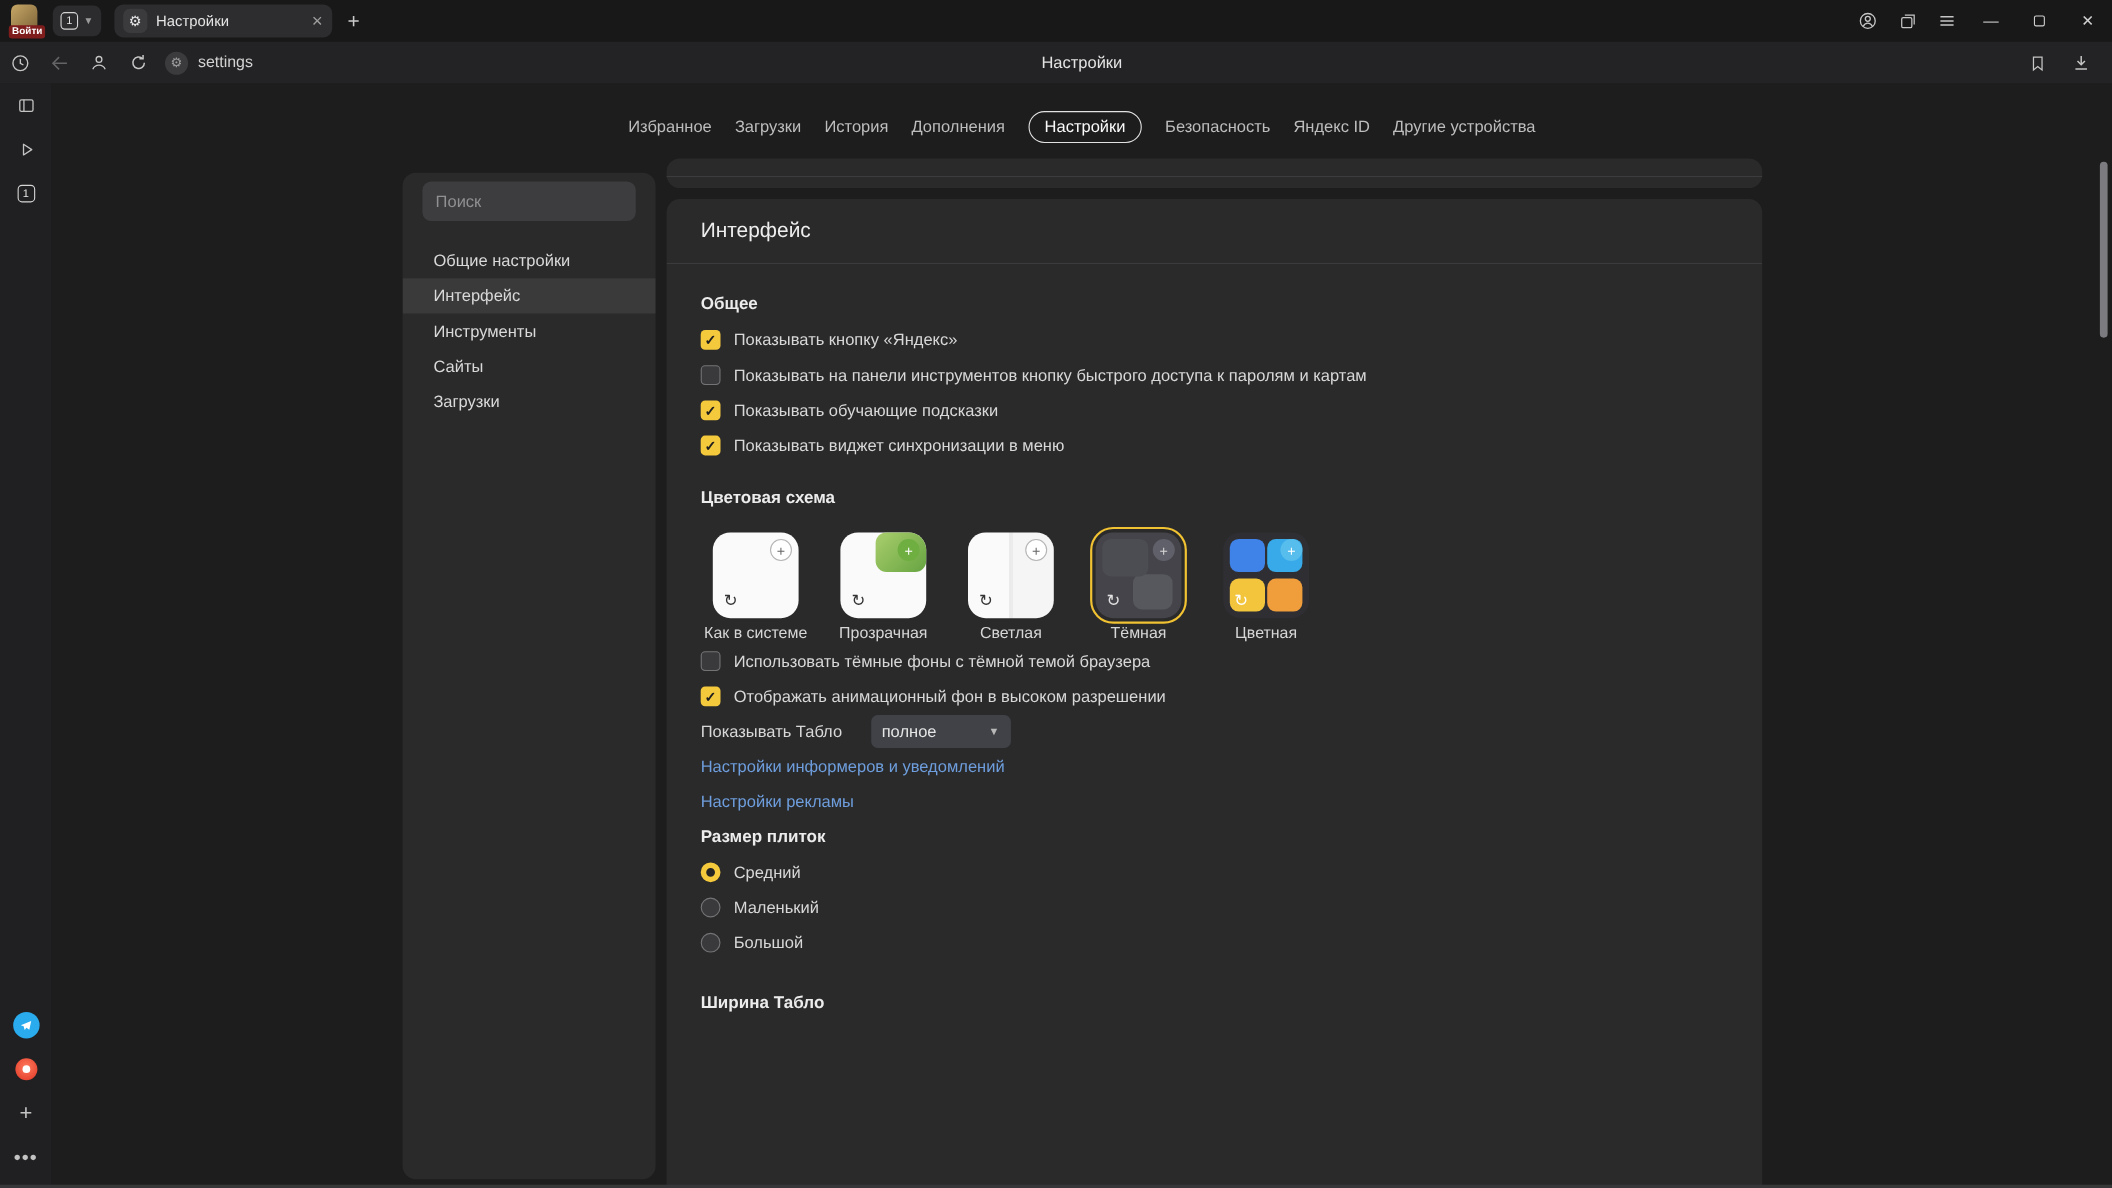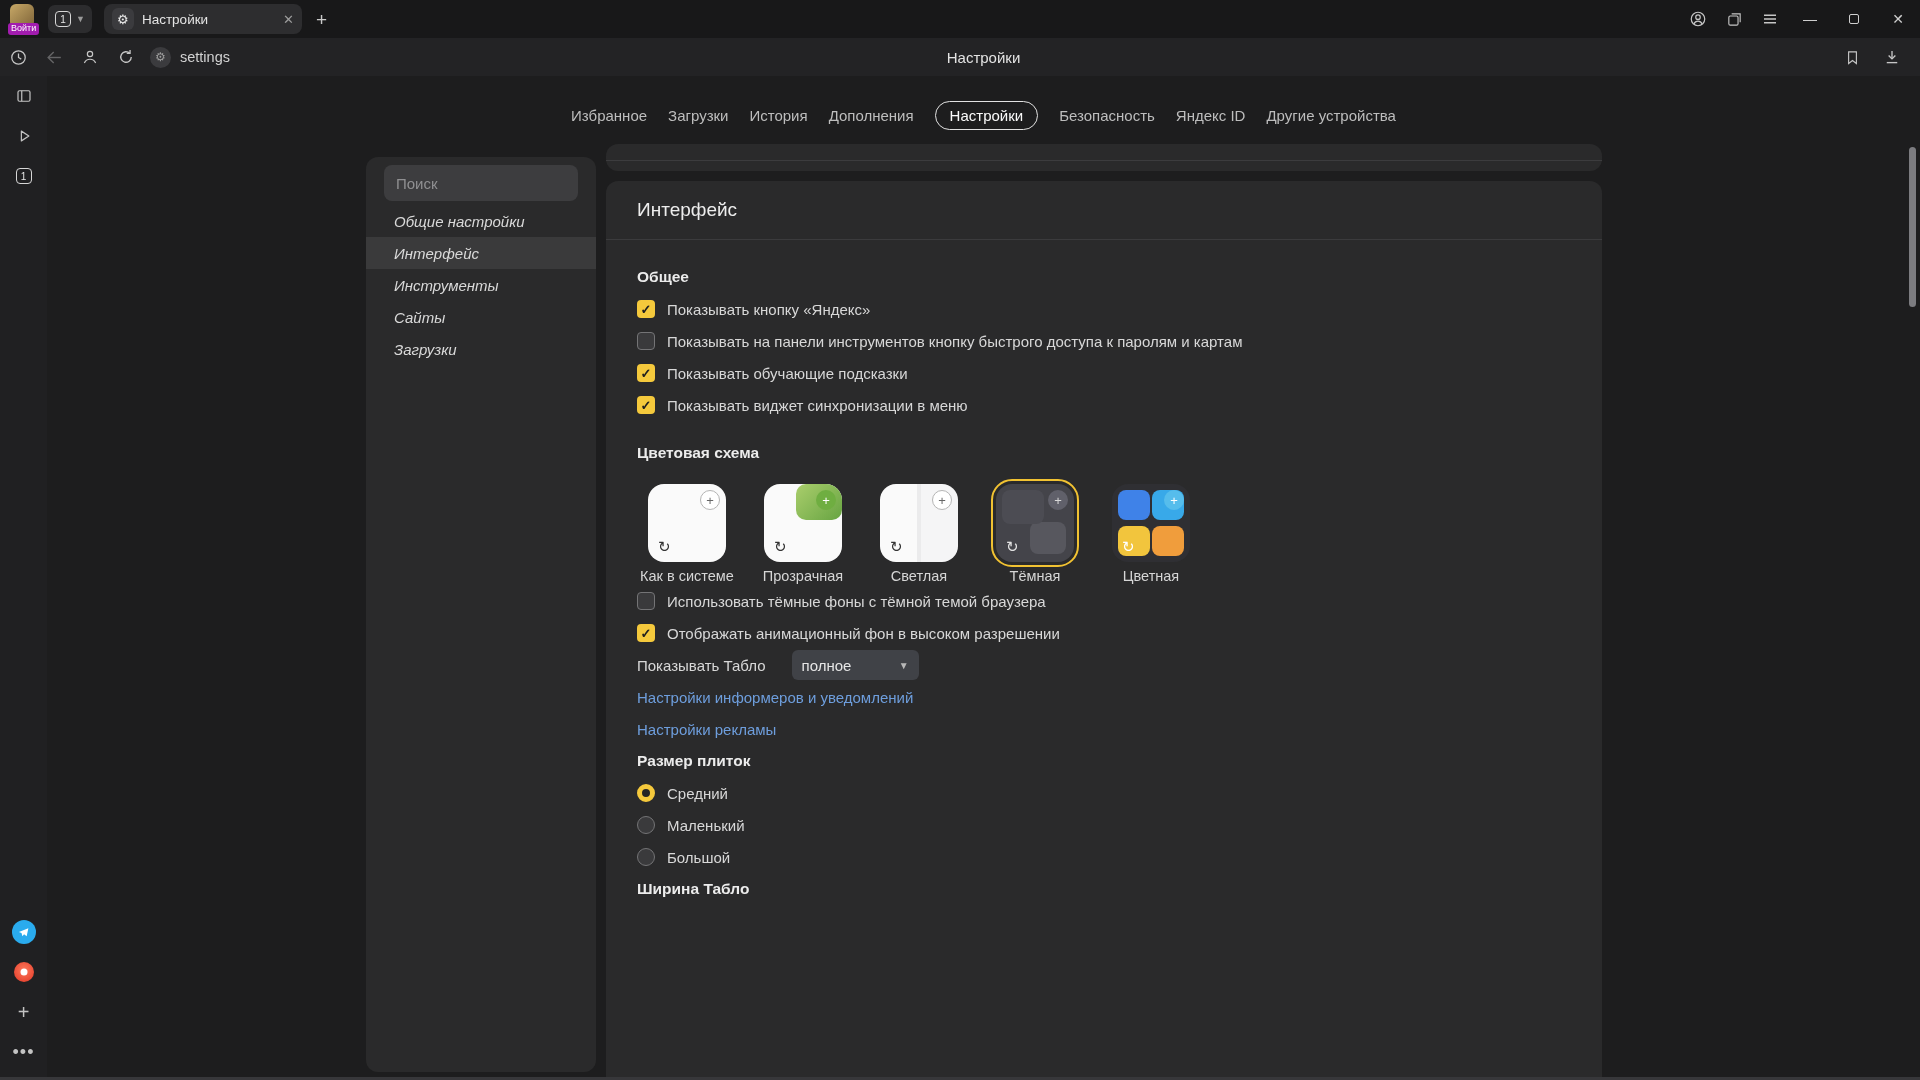--- a/index.html
+++ b/index.html
@@ -6,22 +6,22 @@
   html,body { width:1920px; height:1080px; overflow:hidden; background:#1d1d1e;
     font-family:"Liberation Sans", sans-serif; color:#dadada; }
   .screen { position:relative; width:1920px; height:1080px; }
 
   
   .tabbar { position:absolute; top:0; left:0; right:0; height:38px; background:#181819;
     display:flex; align-items:center; }
   .avatar-wrap { position:relative; width:30px; height:30px; margin-left:8px; flex:none; }
   .avatar { position:absolute; top:0; left:2px; width:24px; height:24px; border-radius:6px;
     background:linear-gradient(135deg,#c7a867,#7d6338); }
-  .login-badge { position:absolute; bottom:-1px; left:0; background:#a21caf; color:#fff;
-    font-size:9px; font-weight:normal; padding:1px 3px; border-radius:3px; line-height:1.1; }
+  .login-badge { position:absolute; bottom:-1px; left:0; background:#7f1d1d; color:#fff;
+    font-size:9px; font-weight:bold; padding:1px 3px; border-radius:3px; line-height:1.1; }
   .tabgroup { display:flex; align-items:center; gap:5px; height:28px; padding:0 7px;
     margin-left:10px; background:#2c2c2e; border-radius:7px; }
   .onebox { width:16px; height:16px; border:1.5px solid #d6d6d6; border-radius:4px;
     color:#e6e6e6; font-size:10px; display:flex; align-items:center; justify-content:center; }
   .chev { font-size:9px; color:#9a9a9a; }
   .tab { display:flex; align-items:center; gap:8px; width:198px; height:30px; margin-left:12px;
     padding:0 8px; background:#2d2d2f; border-radius:8px; }
   .tab-gear { width:22px; height:22px; background:#3b3b3e; border-radius:6px; flex:none;
     display:flex; align-items:center; justify-content:center; font-size:13px; color:#e8e8e8; }
   .tab-title { font-size:13.5px; color:#e4e4e4; flex:1; white-space:nowrap; overflow:hidden; }
@@ -69,38 +69,38 @@
   .navtab { font-size:15px; color:#bdbdbd; white-space:nowrap;text-align:center; }
   .navtab.active { border:1px solid #e2e2e2; border-radius:16px; padding:5px 14px; color:#fafafa; }
 
   
   .side-panel { position:absolute; left:319px; top:81px; width:230px; height:915px;
     background:#2a2a2b; border-radius:12px; overflow:hidden; }
   .search-box { margin:8px 18px 0 18px; width:194px; height:36px; background:#3d3d3f;
     border:none; border-radius:8px; padding:0 12px; font-size:15px; color:#e6e6e6;
     font-family:"Liberation Sans", sans-serif; }
   .search-box::placeholder { color:#909092; }
-  .side-list { margin-top:4px;font-style:italic; }
+  .side-list { margin-top:20px; }
   .side-item { height:32px; display:flex; align-items:center; padding-left:28px; font-size:15px;
     color:#d9d9d9; }
   .side-item.active { background:#3a3a3b; }
 
   
   .col-main { position:absolute; left:559px; top:68px; width:996px; }
   .card { background:#2a2a2b; border-radius:12px; }
   .sliver { height:27px; position:relative; }
   .sliver-line { position:absolute; left:0; right:0; top:16px; height:1px; background:#3c3c3e; }
   .main-card { margin-top:10px; height:910px; overflow:hidden; padding:0 31px; }
   .card-header { height:59px; display:flex; align-items:center; font-size:19px; color:#ededed;
     border-bottom:1px solid #3b3b3d; margin:0 -31px; padding:0 31px; }
 
   .sec-title { font-weight:bold; font-size:15.5px; color:#ececec; height:32px; display:flex;
     align-items:center; }
   .mt17{margin-top:21px}.mt16{margin-top:16px}.mt15{margin-top:15px}.mt18{margin-top:1px}
-  .mt28{margin-top:28px}.mt32{margin-top:32px}.mt23{}
+  .mt28{margin-top:28px}.mt32{margin-top:32px}.mt23{margin-top:23px}
 
   .row { display:flex; align-items:center; gap:12px; height:32px; }
   .lbl { font-size:15px; color:#d8d8d8; }
   .check { width:18px; height:18px; border-radius:4px; flex:none; display:flex;
     align-items:center; justify-content:center; }
   .check.on { background:#f5c93c; color:#1e1e1f; font-size:13px; font-weight:bold; }
   .check.off { background:#3a3a3c; border:1px solid #747476; color:transparent; }
   .radio { width:18px; height:18px; border-radius:50%; flex:none; }
   .radio.on { border:5px solid #f5c93c; background:#242425; }
   .radio.off { background:#3a3a3c; border:1px solid #747476; }

